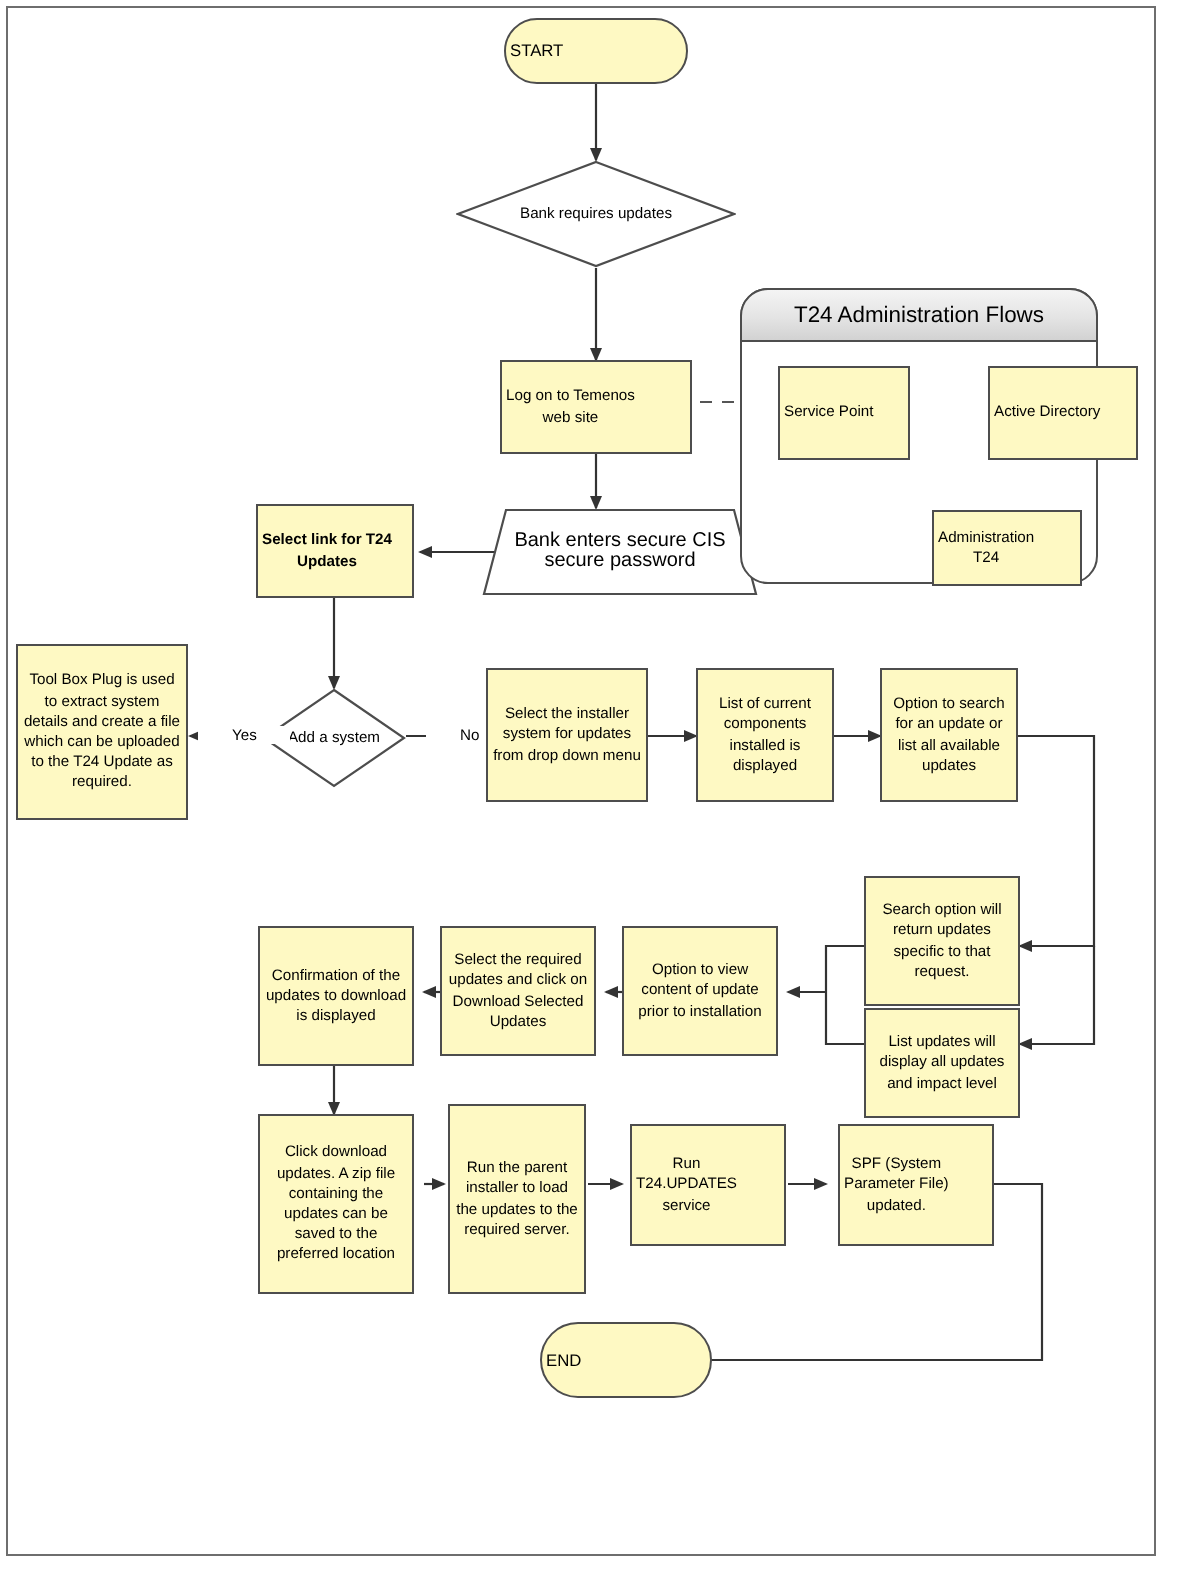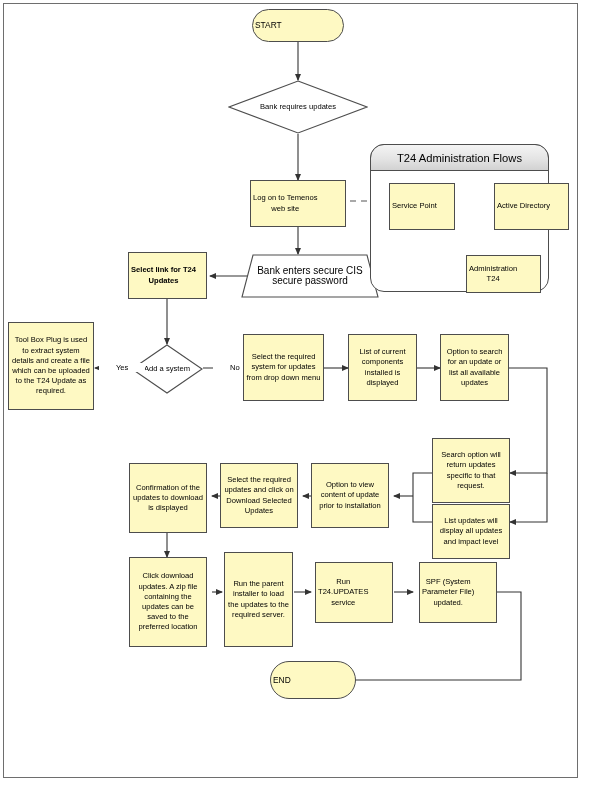--- a/index.html
+++ b/index.html
@@ -249,21 +249,21 @@
   </div>
 
   <div class="edge-label" style="left:99px; top:363px;">Yes</div>
   <div class="edge-label" style="left:213px; top:363px;">No</div>
 
   <div class="node rect" style="left:8px; top:322px; width:86px; height:88px;">
     <span class="txt">Tool Box Plug is used to extract system details and create a file which can be uploaded to the T24 Update as required.</span>
   </div>
 
   <div class="node rect" style="left:243px; top:334px; width:81px; height:67px;">
-    <span class="txt">Select the required system for updates from drop down menu</span>
+    <span class="txt">Select the installer system for updates from drop down menu</span>
   </div>
 
   <div class="node rect" style="left:348px; top:334px; width:69px; height:67px;">
     <span class="txt">List of current components installed is displayed</span>
   </div>
 
   <div class="node rect" style="left:440px; top:334px; width:69px; height:67px;">
     <span class="txt">Option to search for an update or list all available updates</span>
   </div>
 

